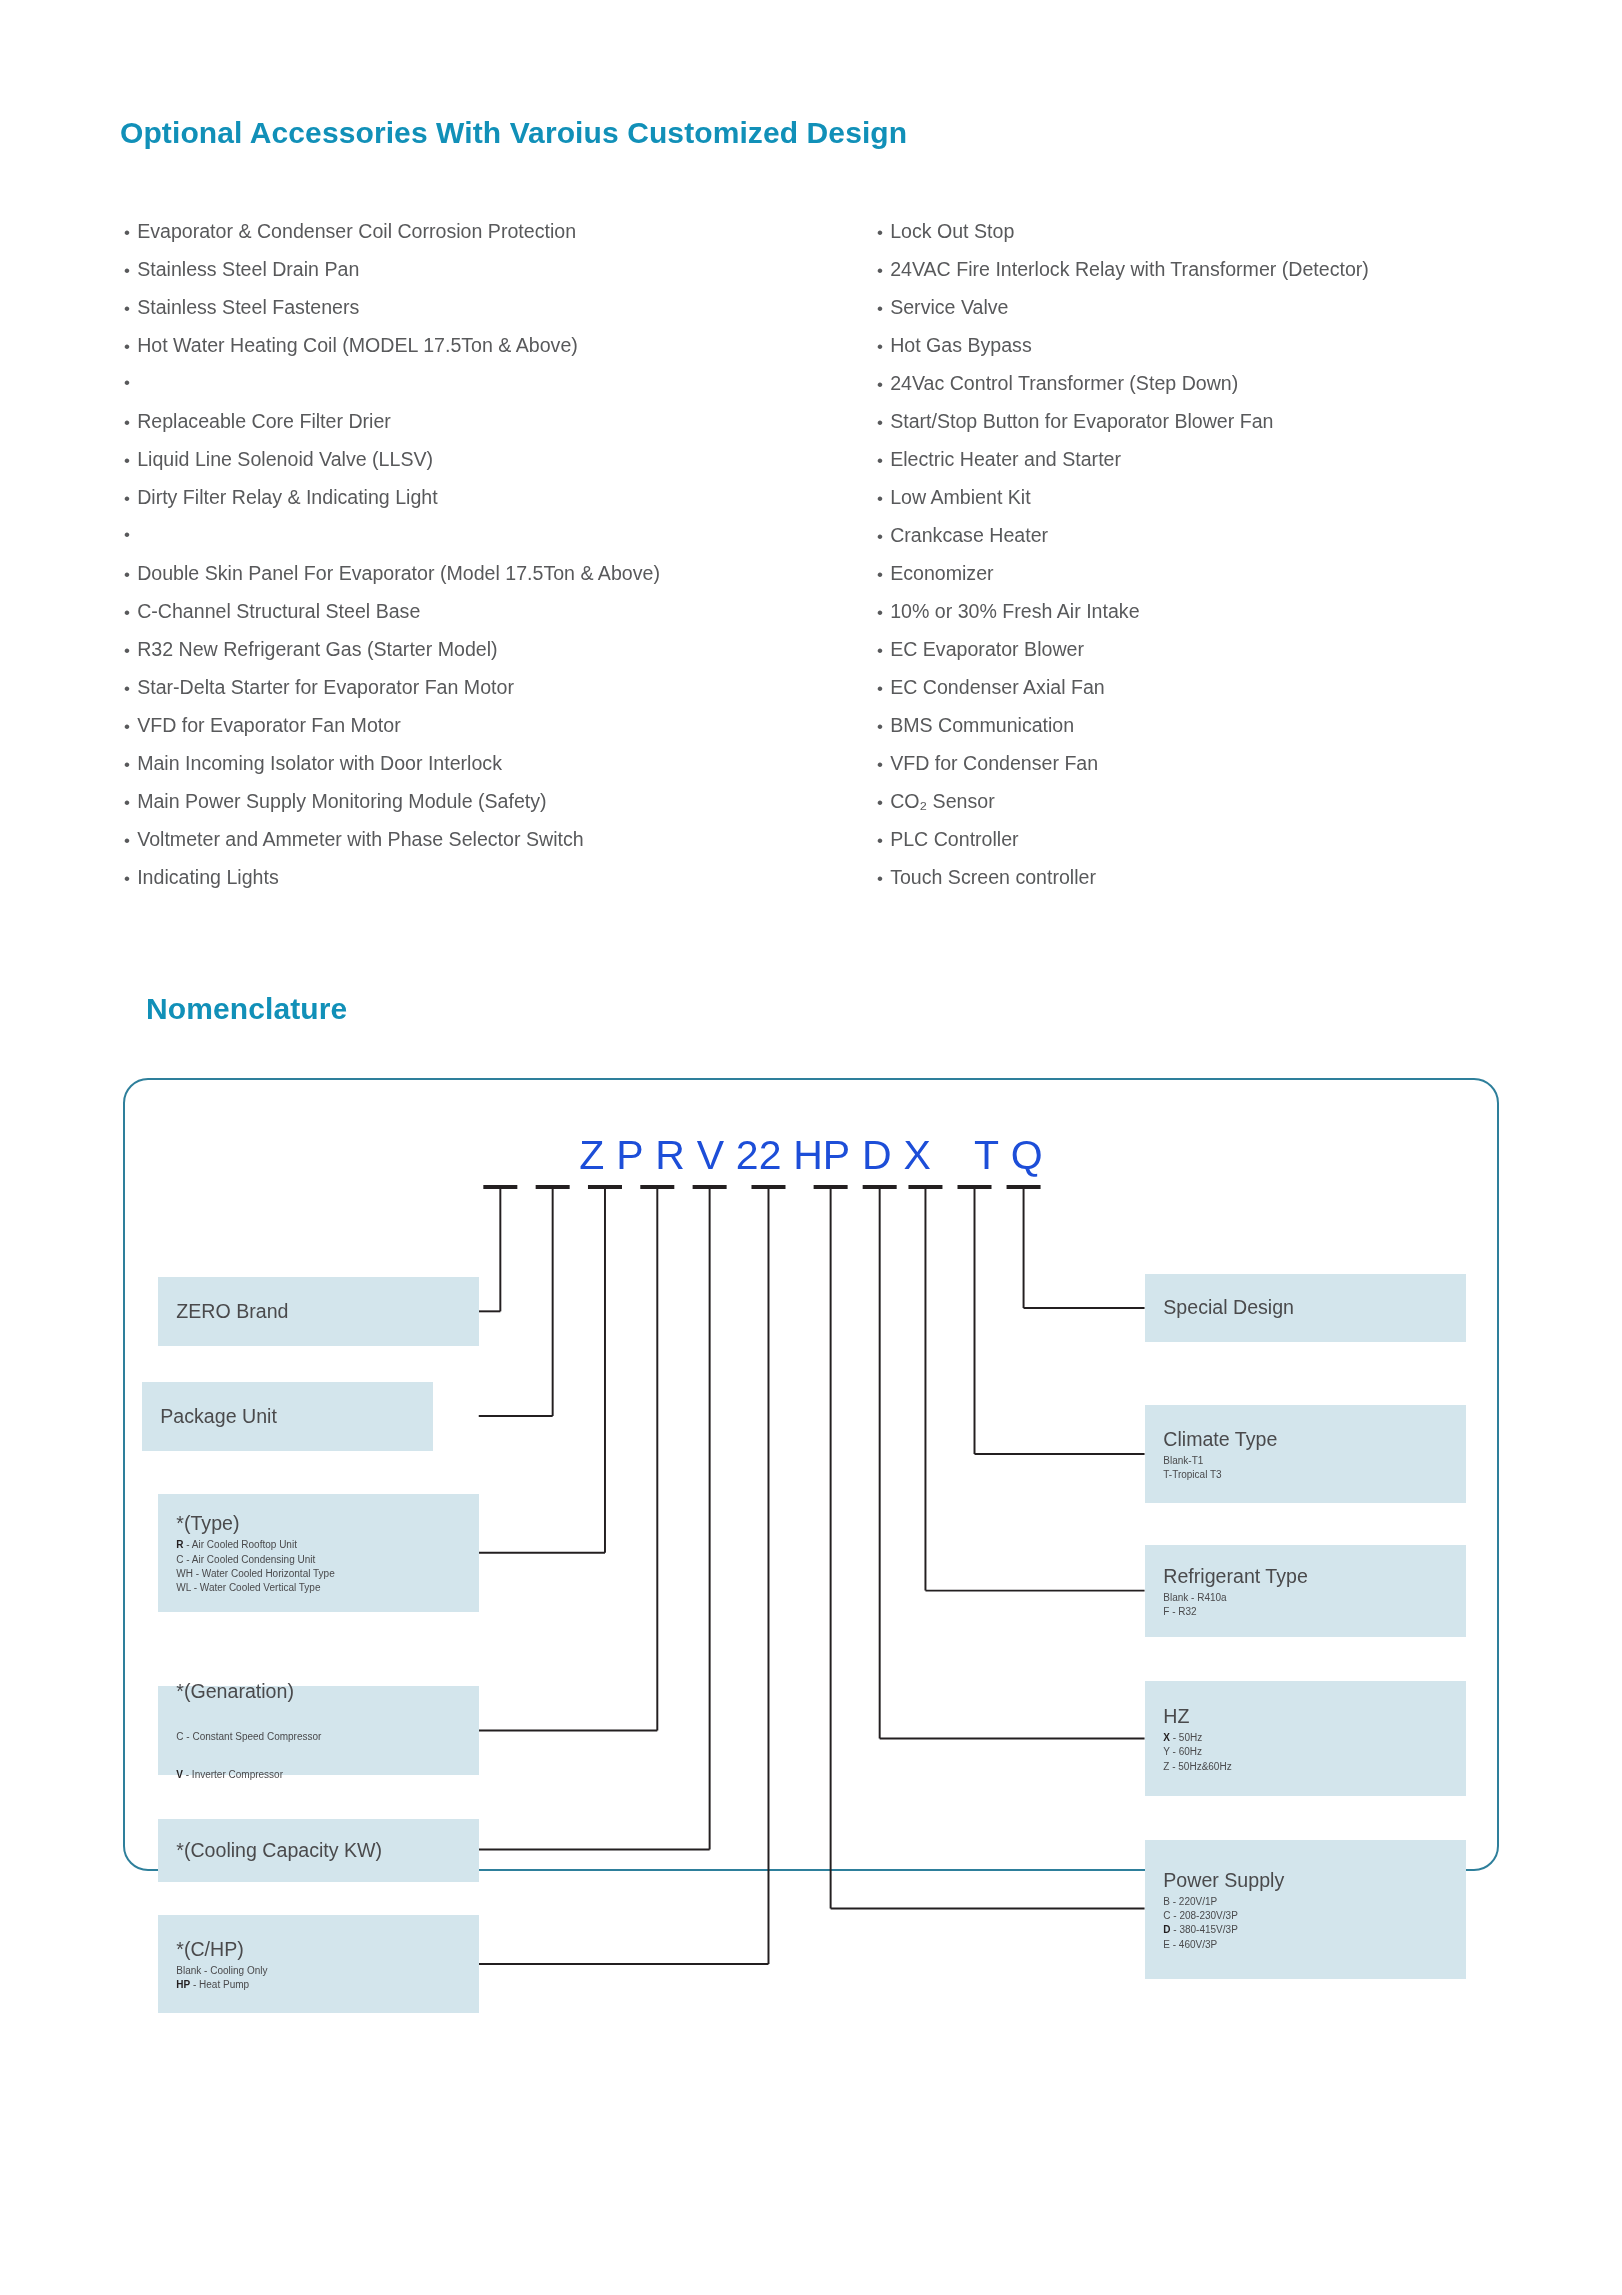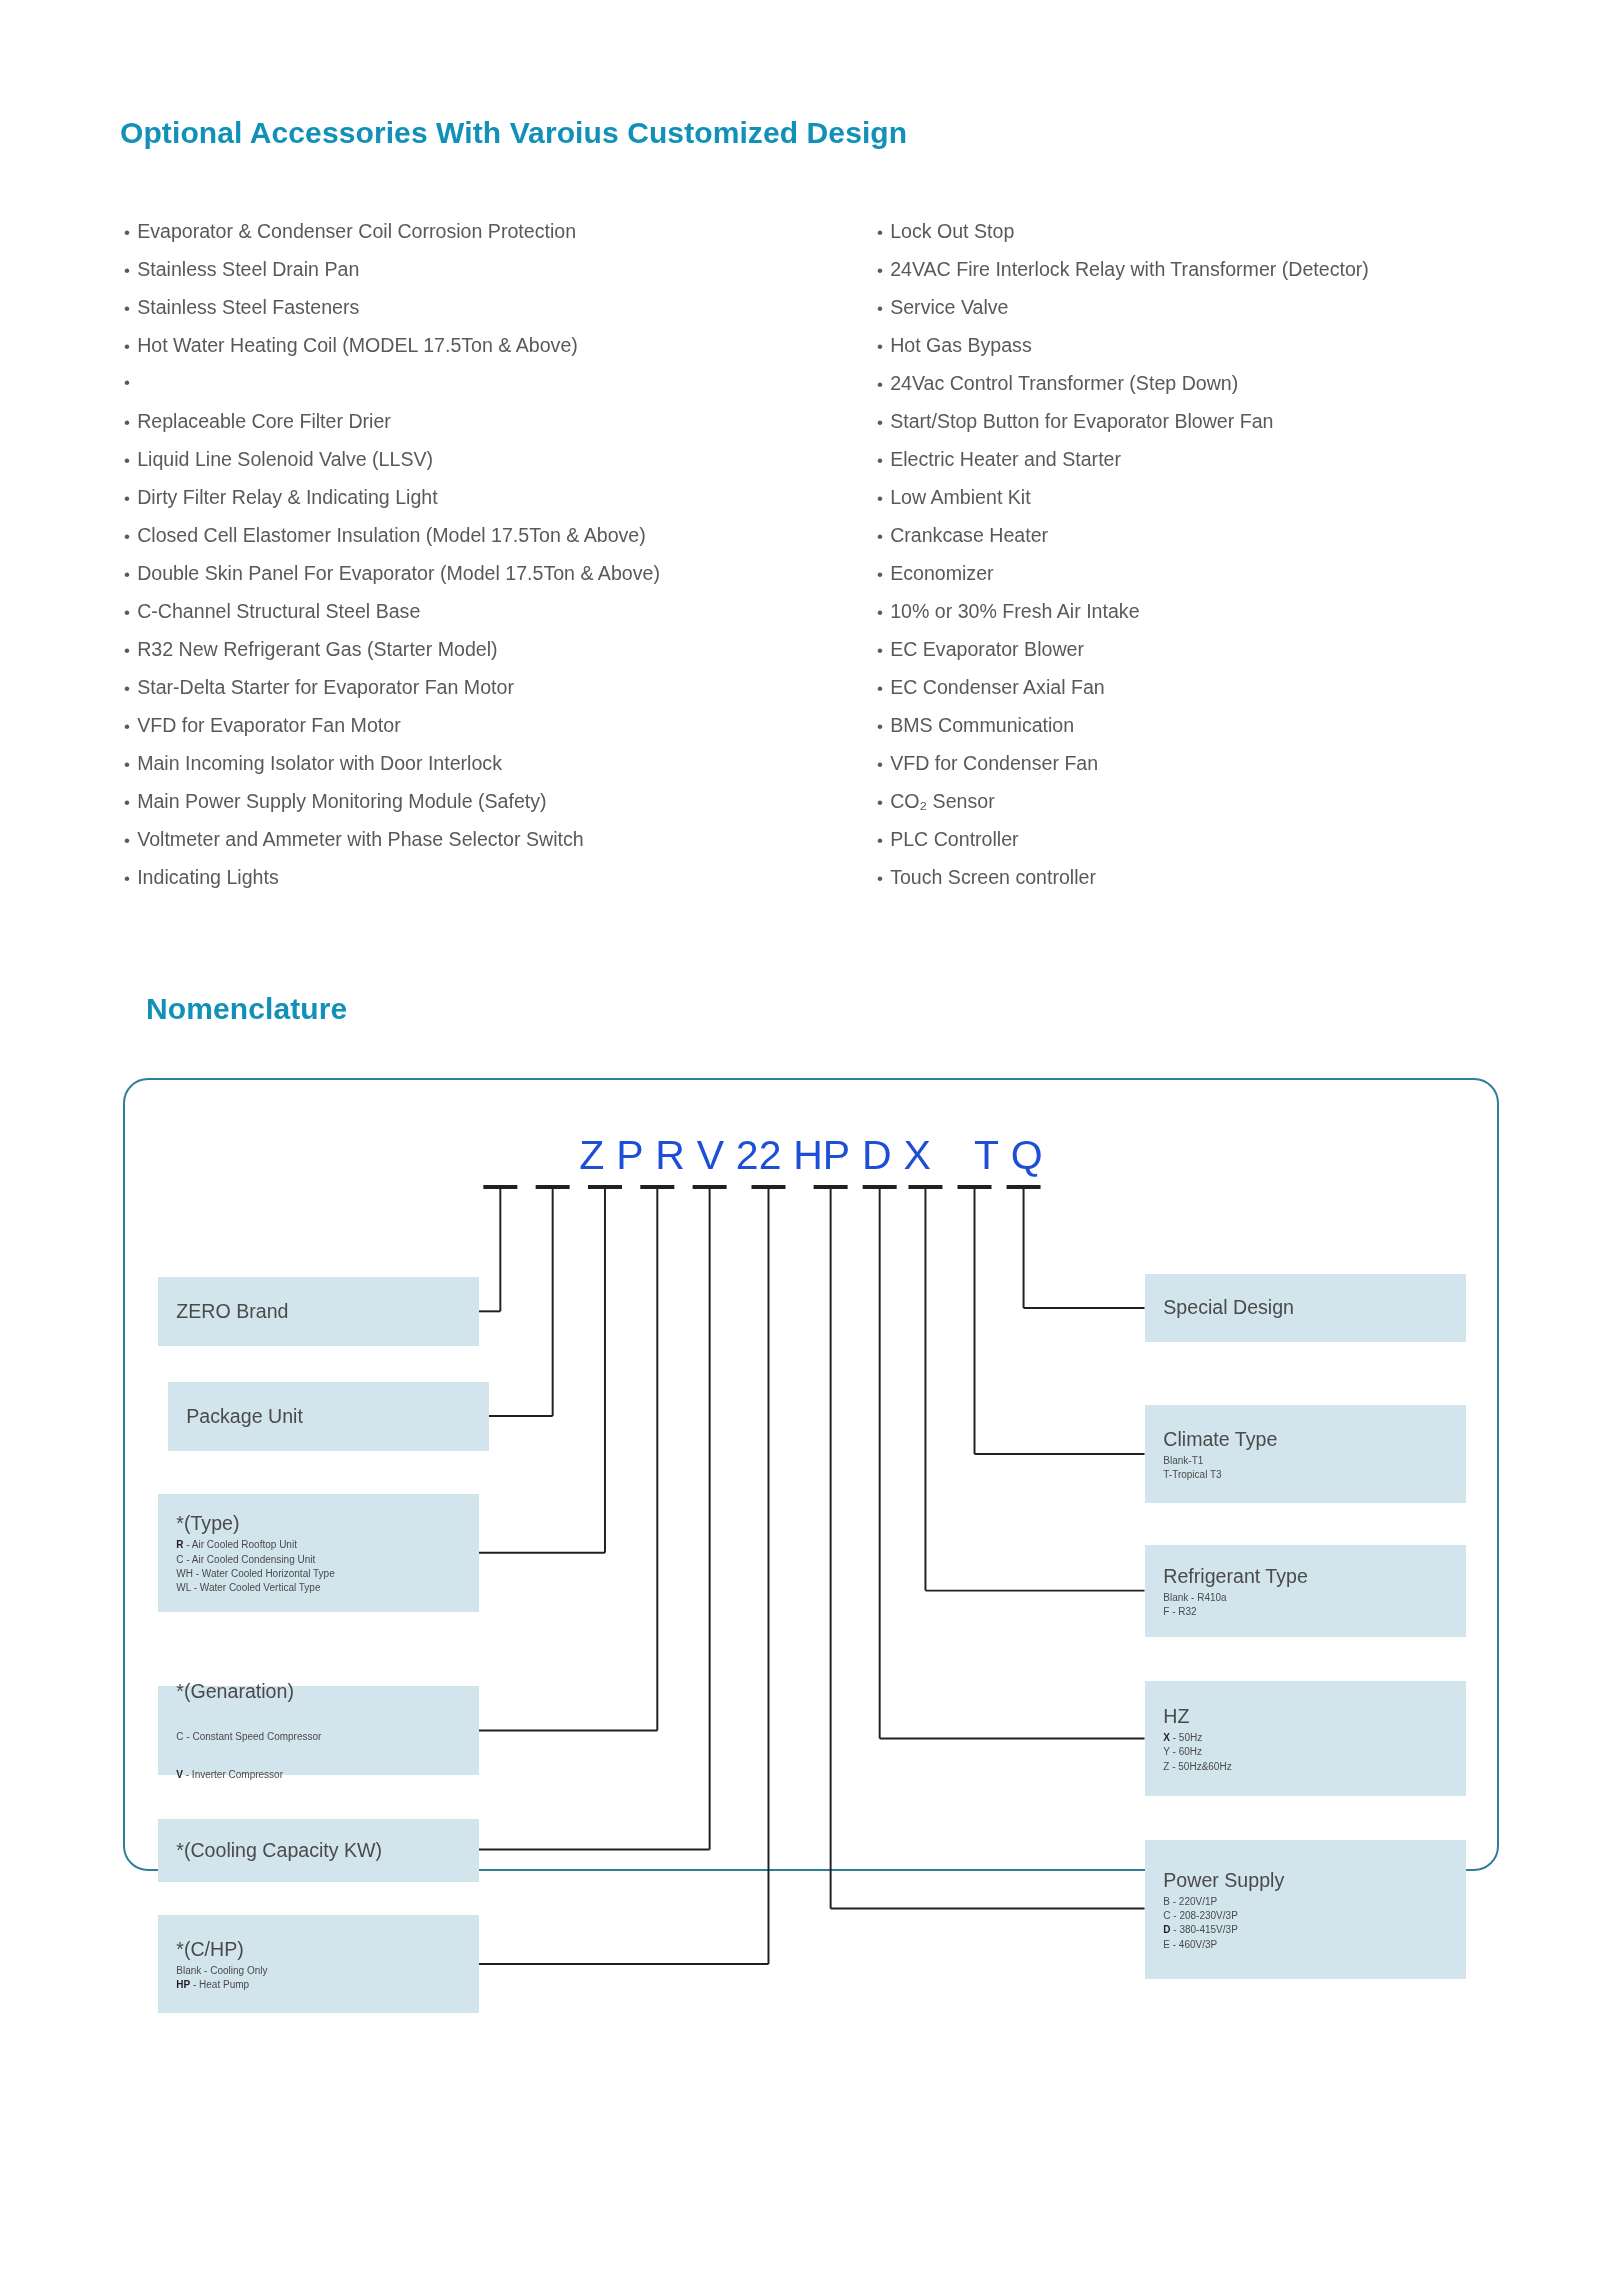--- a/index.html
+++ b/index.html
@@ -138,21 +138,20 @@
       <div class="acc-item">
         <span class="acc-bullet">•</span>
         <span class="acc-text">Liquid Line Solenoid Valve (LLSV)</span>
       </div>
       <div class="acc-item">
         <span class="acc-bullet">•</span>
         <span class="acc-text">Dirty Filter Relay &amp; Indicating Light</span>
       </div>
       <div class="acc-item">
         <span class="acc-bullet">•</span>
-        <span class="acc-text">Closed Cell Elastomer Insulation (Model 17.5Ton &amp; Above)</span>
       </div>
       <div class="acc-item">
         <span class="acc-bullet">•</span>
         <span class="acc-text">Double Skin Panel For Evaporator (Model 17.5Ton &amp; Above)</span>
       </div>
       <div class="acc-item">
         <span class="acc-bullet">•</span>
         <span class="acc-text">C-Channel Structural Steel Base</span>
       </div>
       <div class="acc-item">
@@ -299,21 +298,21 @@
       <line x1="1345" y1="1815" x2="1345" y2="2658" stroke="#231f20" stroke-width="3"></line>
       <line x1="1345" y1="2658" x2="1750" y2="2658" stroke="#231f20" stroke-width="3"></line>
       <line x1="1270" y1="1815" x2="1270" y2="2918" stroke="#231f20" stroke-width="3"></line>
       <line x1="1270" y1="2918" x2="1750" y2="2918" stroke="#231f20" stroke-width="3"></line>
     </svg>
 
   <div id="boxes-layer">
       <div class="nbox single" style="left: 158px; top: 1277px; width: 321px; height: 69px;">
         <div class="hd">ZERO Brand</div>
       </div>
-      <div class="nbox single" style="left: 168px; top: 1382px; width: 321px; height: 69px;">
+      <div class="nbox single" style="left: 142px; top: 1382px; width: 291px; height: 69px;">
         <div class="hd">Package Unit</div>
       </div>
       <div class="nbox" style="left: 158px; top: 1494px; width: 321px; height: 118px;">
         <div class="hd">*(Type)</div>
         <div class="ln"><b>R</b><span> - Air Cooled Rooftop Unit</span></div>
         <div class="ln"><span>C</span><span> - Air Cooled Condensing Unit</span></div>
         <div class="ln"><span>WH</span><span> - Water Cooled Horizontal Type</span></div>
         <div class="ln"><span>WL</span><span> - Water Cooled Vertical Type</span></div>
       </div>
       <div class="nbox" style="left: 158px; top: 1686px; width: 321px; height: 89px; gap: 24px;">

